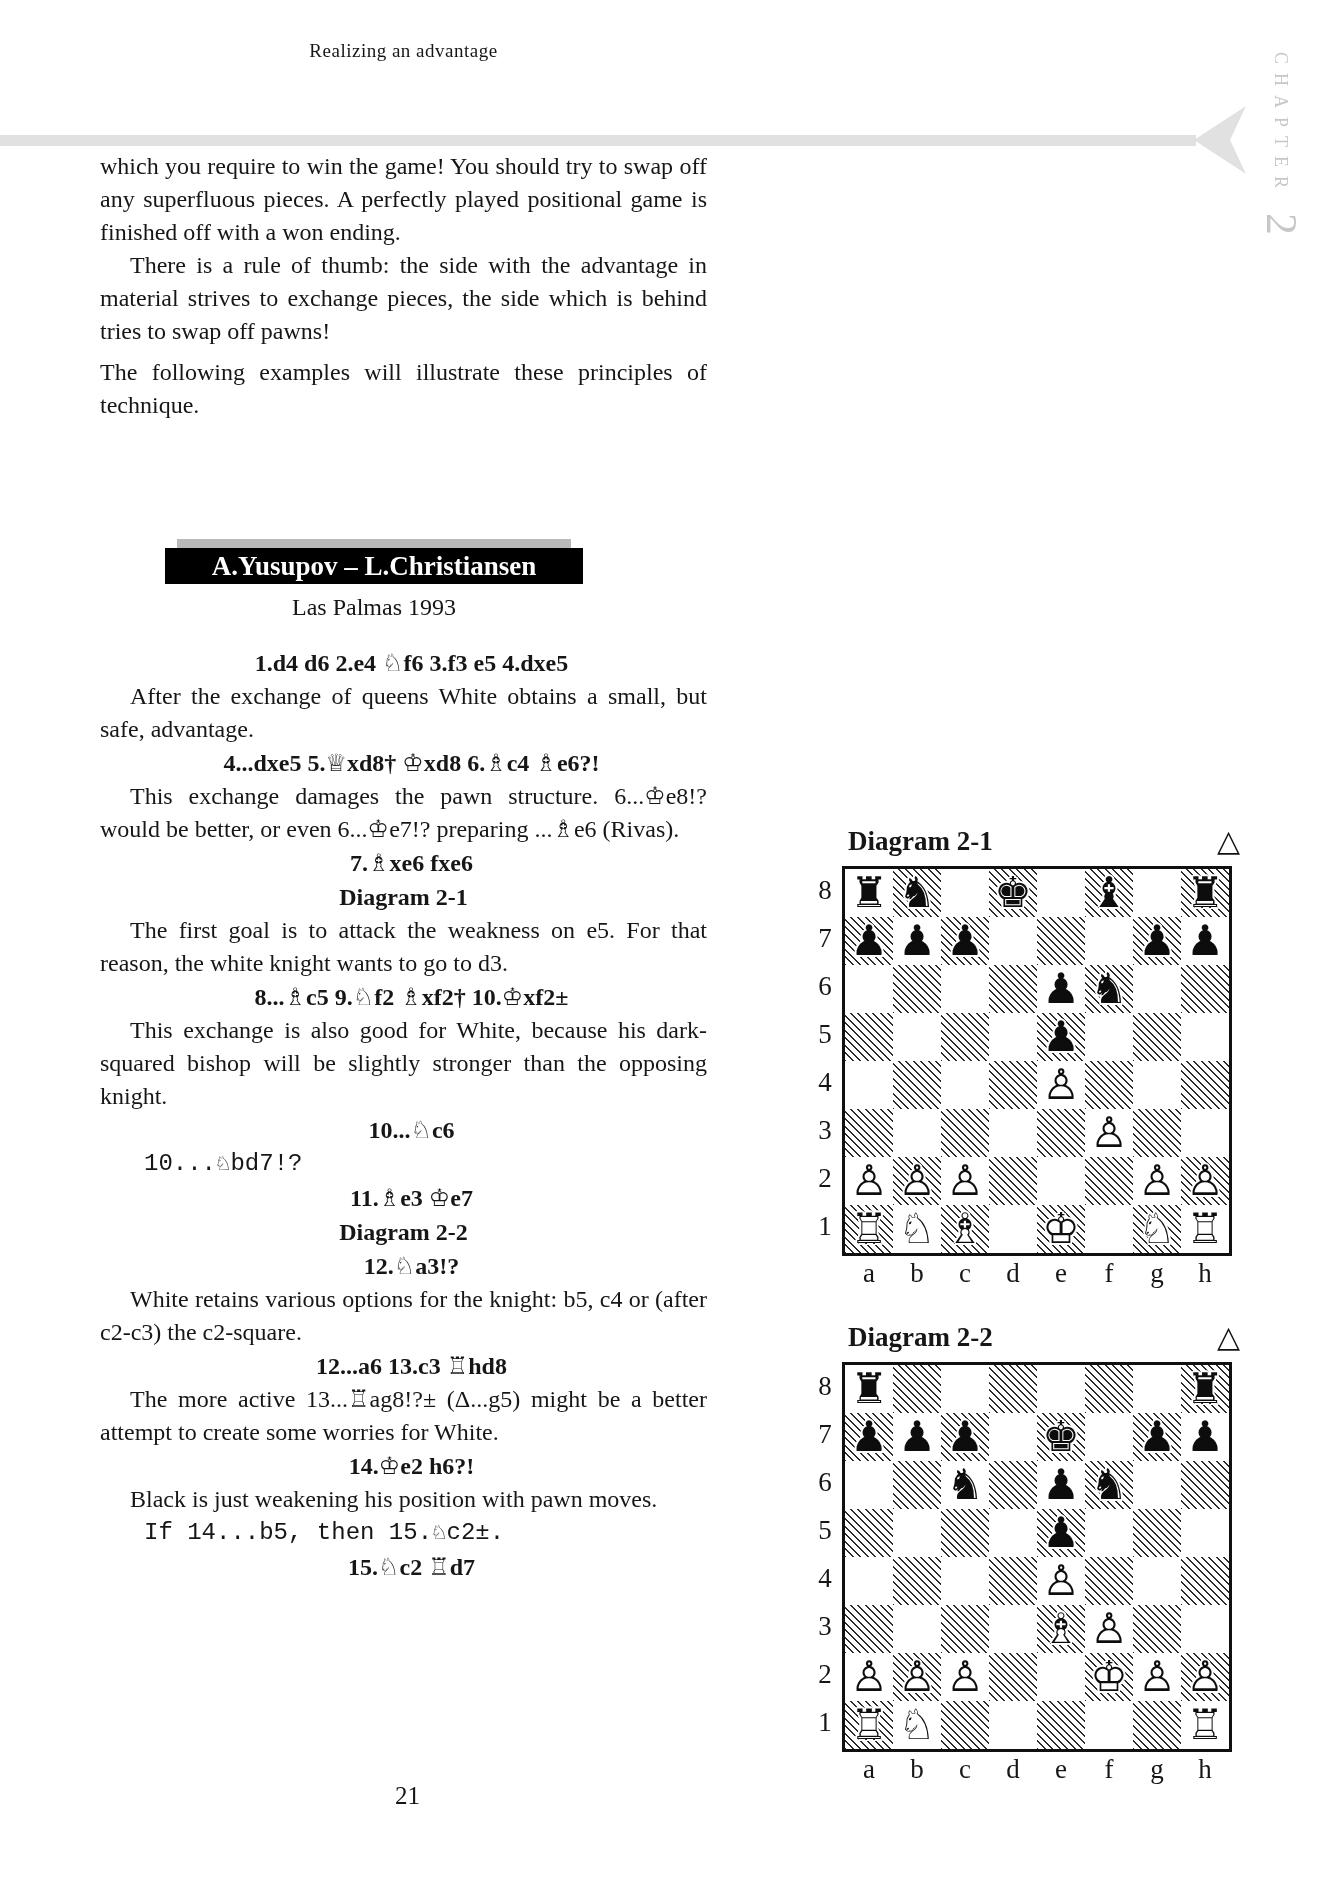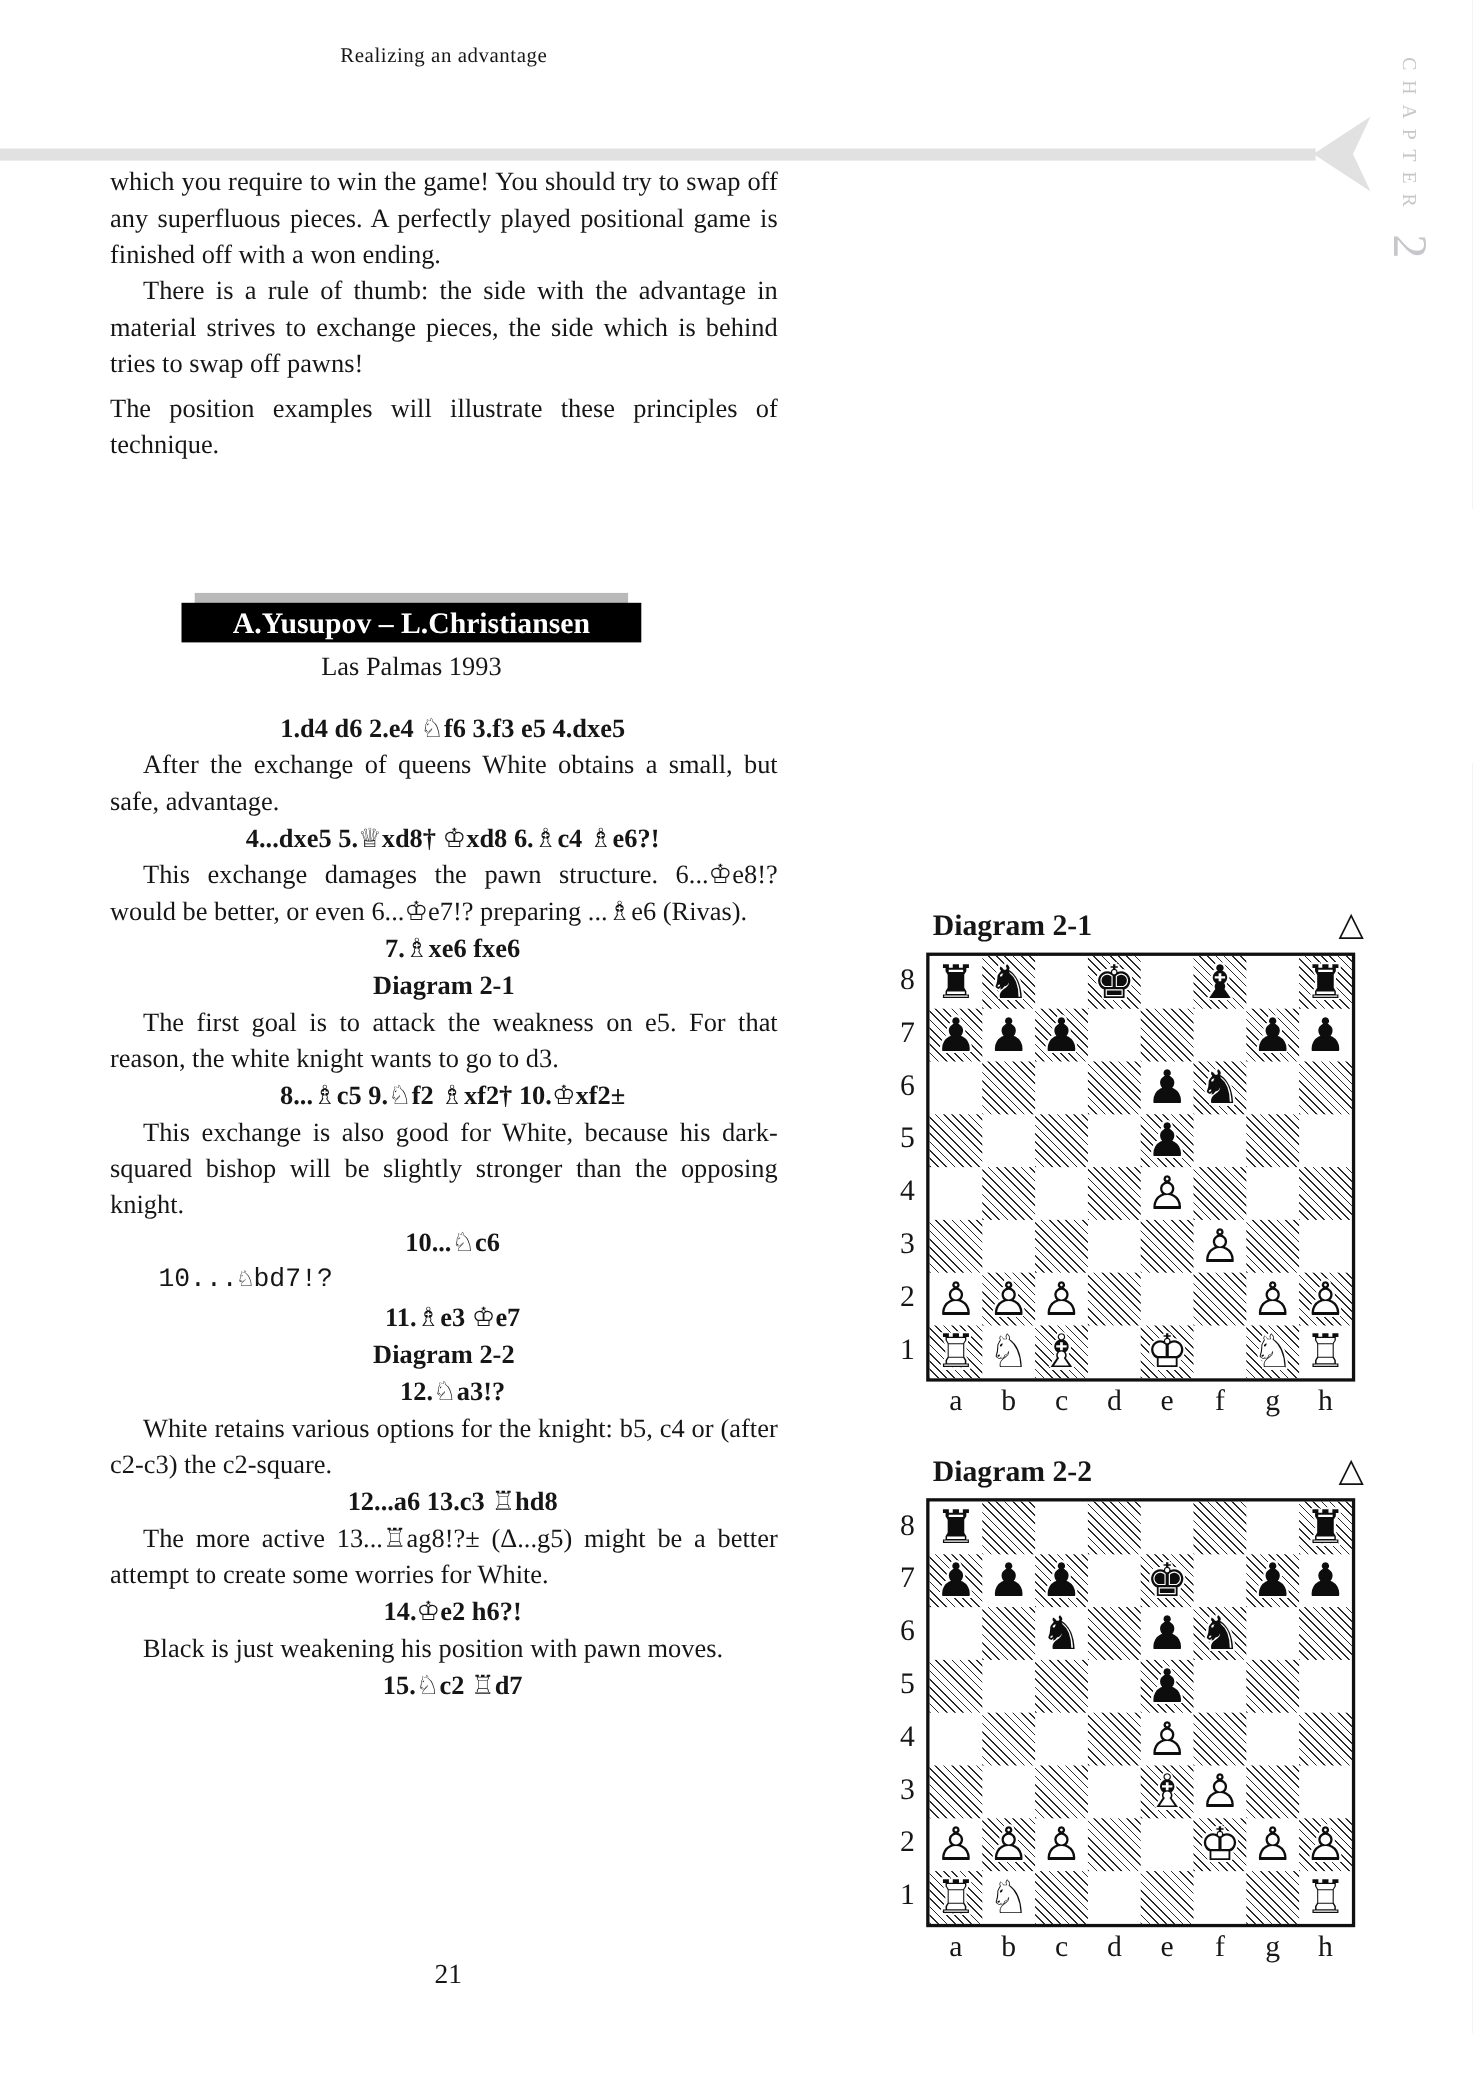--- a/index.html
+++ b/index.html
@@ -70,21 +70,21 @@
     <polygon id="band-arrow-poly" points="2,36 54,2 38,36 54,70" fill="#e1e1e1"></polygon>
   </svg>
 
   <div class="chapter-vert" style="color: rgb(199, 199, 203);">
     <span>CHAPTER</span><span class="chapter-num">2</span>
   </div>
 
   <div class="text-col" id="text-col">
       <p class="body">which you require to win the game! You should try to swap off any superfluous pieces. A perfectly played positional game is finished off with a won ending.</p>
       <p class="body indent">There is a rule of thumb: the side with the advantage in material strives to exchange pieces, the side which is behind tries to swap off pawns!</p>
-      <p class="body pre-space">The position examples will illustrate these principles of technique.</p>
+      <p class="body pre-space">The following examples will illustrate these principles of technique.</p>
       <div class="game-header">
         <div class="shadow" style="background: rgb(185, 185, 185);"></div>
         <div class="bar" style="background: #000000;">A.Yusupov – L.Christiansen</div>
       </div>
       <div class="game-event">Las Palmas 1993</div>
       <p class="moves">1.d4 d6 2.e4 ♘f6 3.f3 e5 4.dxe5</p>
       <p class="body indent">After the exchange of queens White obtains a small, but safe, advantage.</p>
       <p class="moves">4...dxe5 5.♕xd8† ♔xd8 6.♗c4 ♗e6?!</p>
       <p class="body indent">This exchange damages the pawn structure. 6...♔e8!? would be better, or even 6...♔e7!? preparing ...♗e6 (Rivas).</p>
       <p class="moves">7.♗xe6 fxe6</p>
@@ -95,20 +95,21 @@
       <p class="moves">10...♘c6</p>
       <p class="variation">10...♘bd7!?</p>
       <p class="moves">11.♗e3 ♔e7</p>
       <p class="diagram-ref">Diagram 2-2</p>
       <p class="moves">12.♘a3!?</p>
       <p class="body indent">White retains various options for the knight: b5, c4 or (after c2-c3) the c2-square.</p>
       <p class="moves">12...a6 13.c3 ♖hd8</p>
       <p class="body indent">The more active 13...♖ag8!?± (Δ...g5) might be a better attempt to create some worries for White.</p>
       <p class="moves">14.♔e2 h6?!</p>
       <p class="body indent">Black is just weakening his position with pawn moves.</p>
+      <p class="variation">If 14...b5, then 15.♘c2±.</p>
       <p class="moves">15.♘c2 ♖d7</p>
     </div>
 
   <div class="diagram" id="diagram-0" style="top:824px;">
       <div class="diagram-head">
         <span class="diagram-label">Diagram 2-1</span>
         <span class="triangle">△</span>
       </div>
       <div class="board-wrap">
         <div class="rank-labels">

